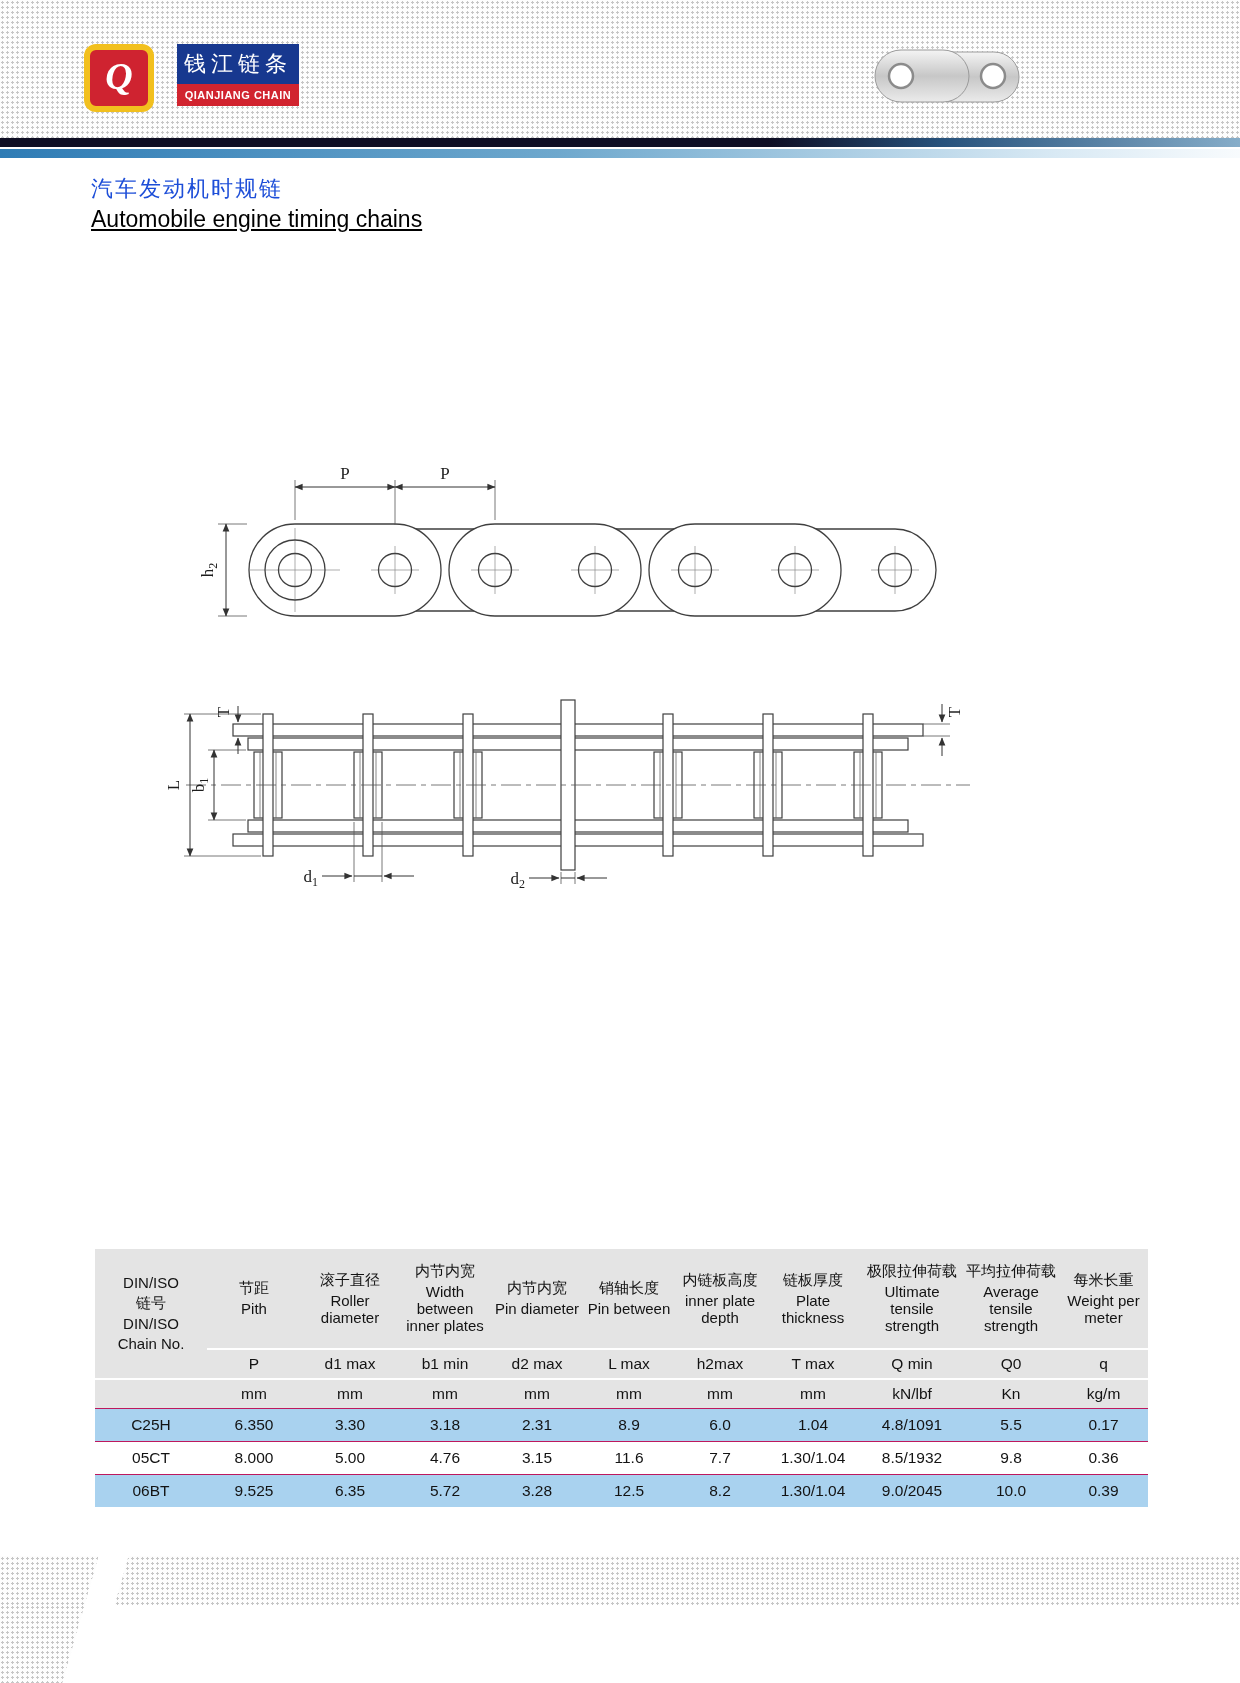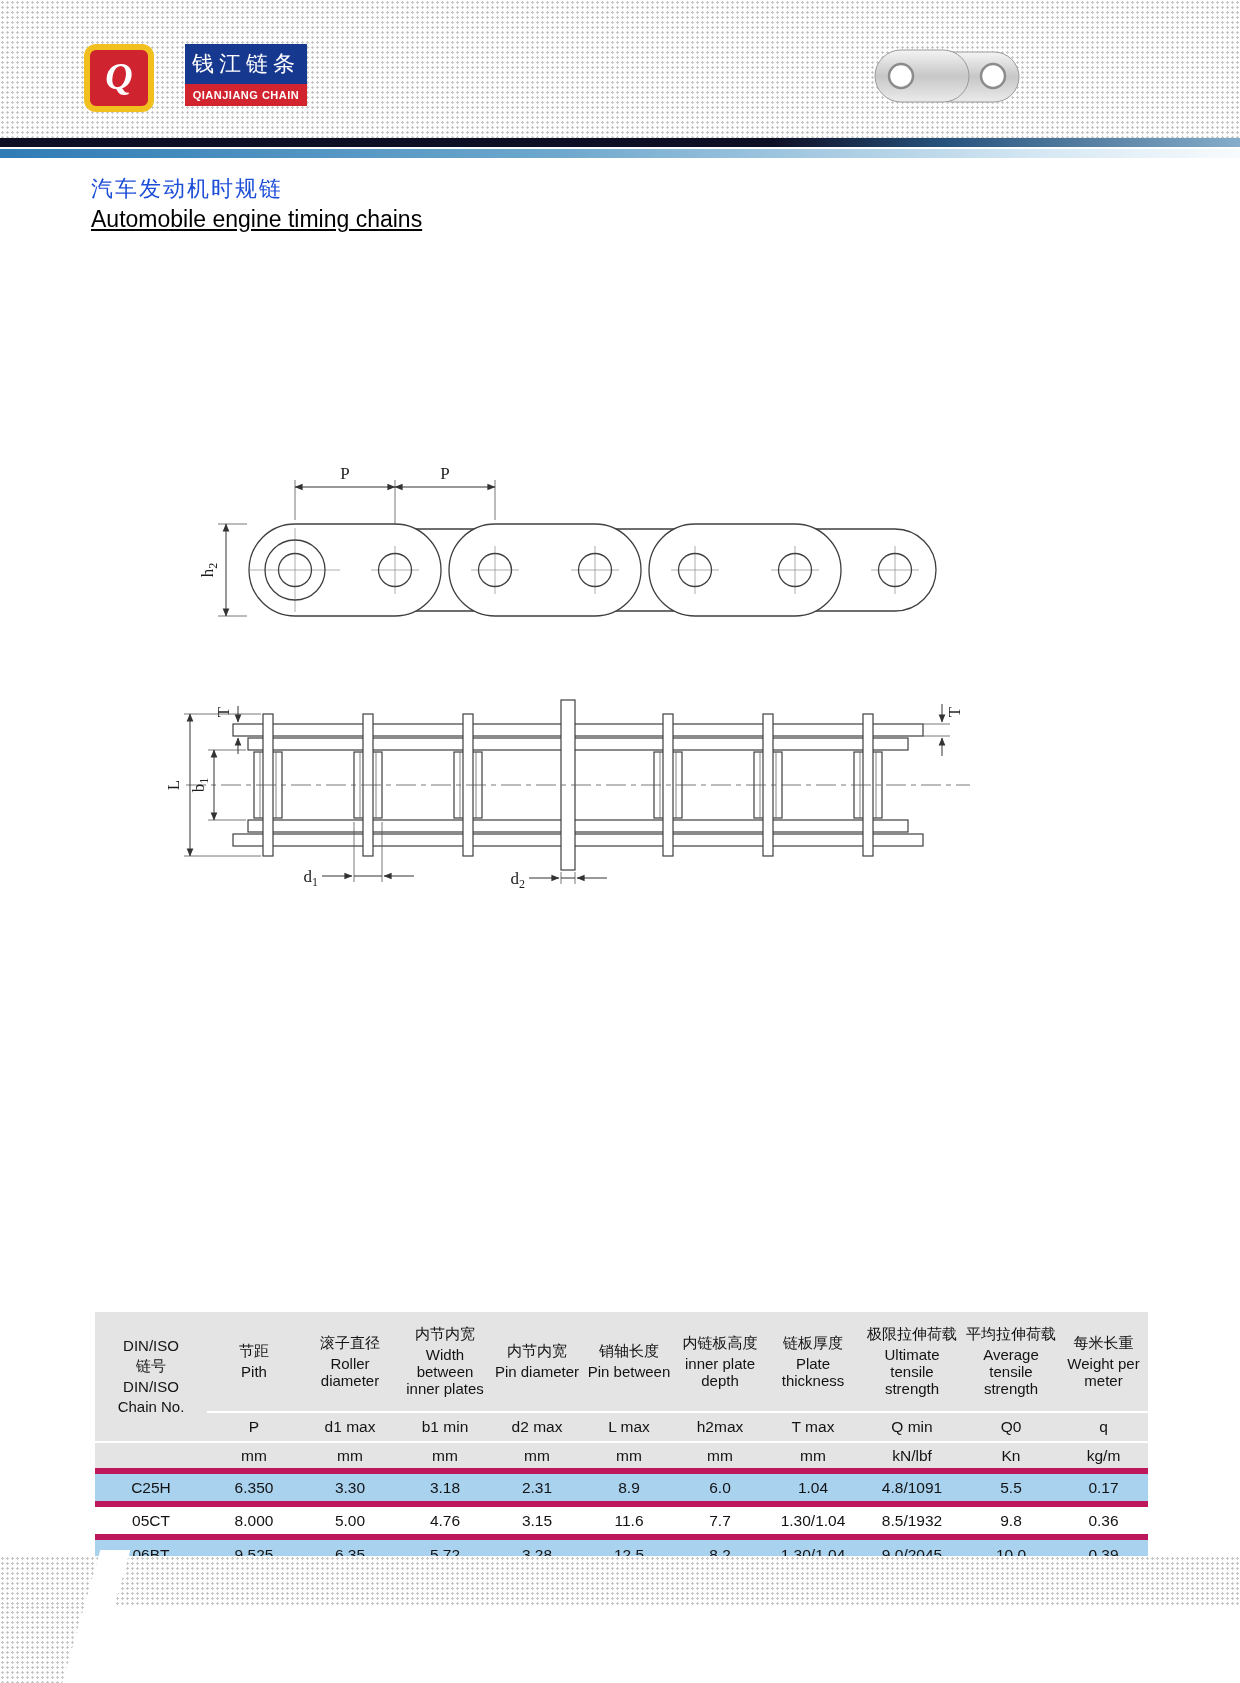--- a/index.html
+++ b/index.html
@@ -11,48 +11,48 @@
           background-image: radial-gradient(circle, #c6c6c6 1px, rgba(0,0,0,0) 1.4px);
           background-size:5px 5px; }
 
   .header-dots { position:absolute; left:0; top:0; width:1240px; height:138px; }
 
   .logo { position:absolute; left:84px; top:44px; display:flex; }
   .logo-emblem { width:70px; height:68px; background:#cf2330; border:6px solid #f2c01e;
                  border-radius:12px; display:flex; align-items:center; justify-content:center; }
   .logo-q { color:#fff; font-size:38px; font-weight:bold; font-style:italic;
             font-family:"Liberation Serif", serif; transform:translateY(-2px); }
-  .logo-boxes { margin-left:11px; width:142px;padding-left:20px; }
+  .logo-boxes { margin-left:3px; width:142px;padding-left:20px; }
   .logo-cn { height:40px; background:#17388f; color:#fff; display:flex; align-items:center;
              justify-content:center; font-size:22px; letter-spacing:5px; }
   .logo-en { height:22px; background:#d1242f; color:#fff; display:flex; align-items:center;
              justify-content:center; font-size:11px; font-weight:bold; letter-spacing:0.5px; }
 
   .chainlink { position:absolute; left:872px; top:42px; }
 
   .bar1 { position:absolute; left:0; top:138px; width:1240px; height:9px;
           background:linear-gradient(90deg,#0e0e24 0%,#0e0e24 62%,#27527c 76%,#86adc9 100%); }
   .bar2 { position:absolute; left:0; top:149px; width:1240px; height:9px;
           background:linear-gradient(90deg,#2f7cb5 0%,#6ea8cd 45%,#d8e9f4 85%,#f8fbfd 100%); }
 
   .title-cn { position:absolute; left:91px; top:174px; font-size:22px; color:#1d4ed8; letter-spacing:2px; }
   .title-en { position:absolute; left:91px; top:206px; font-size:23px; color:#000;text-decoration:underline; }
 
   .svg-plan { position:absolute; left:190px; top:450px; }
   .svg-side { position:absolute; left:168px; top:686px; }
   .dim { font-family:"Liberation Serif", serif; font-size:17px; fill:#1d1d1d; }
 
-  .table-wrap { position:absolute; left:95px; top:1312px; width:1053px; }
+  .table-wrap { position:absolute; left:95px; top:1249px; width:1053px; }
   table { border-collapse:collapse; width:1053px; table-layout:fixed; }
   th,td { font-weight:normal; text-align:center; vertical-align:middle; color:#131313; padding:0 2px; }
   thead th { background:#e4e4e4; }
   tr.h-name th { height:100px; font-size:15px; }
   tr.h-sym th  { height:30px; font-size:15.5px; border-top:2px solid #fff; }
   tr.h-unit th { height:29px; font-size:15.5px; border-top:2px solid #fff; }
-  tbody td { height:33px; font-size:15.5px; border-top:6px solid #be185d; }
+  tbody td { height:33px; font-size:15.5px; border-top:1px solid #be185d; }
   tr.row-blue td  { background:#a9d2ef; }
   tr.row-white td { background:#ffffff; }
   .hdr-cn { font-size:15px; margin-bottom:3px; }
   .hdr-en { font-size:15px; line-height:1.12; }
   .chain-hdr div { font-size:15px; line-height:1.35; }
 
   .footer-strip  { position:absolute; left:0; top:1556px; width:1240px; height:49px; }
   .footer-corner { position:absolute; left:0; top:1605px; width:88px; height:78px; }
   .footer-slash  { position:absolute; left:80px; top:1550px; width:30px; height:142px;
                    background:#fff; transform:skewX(-16deg); }

